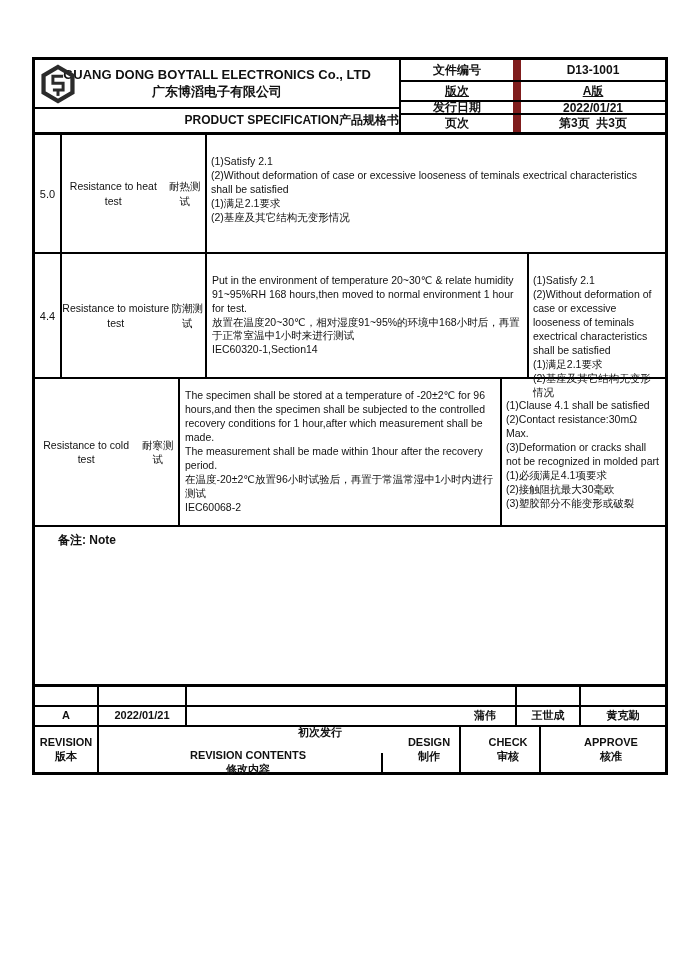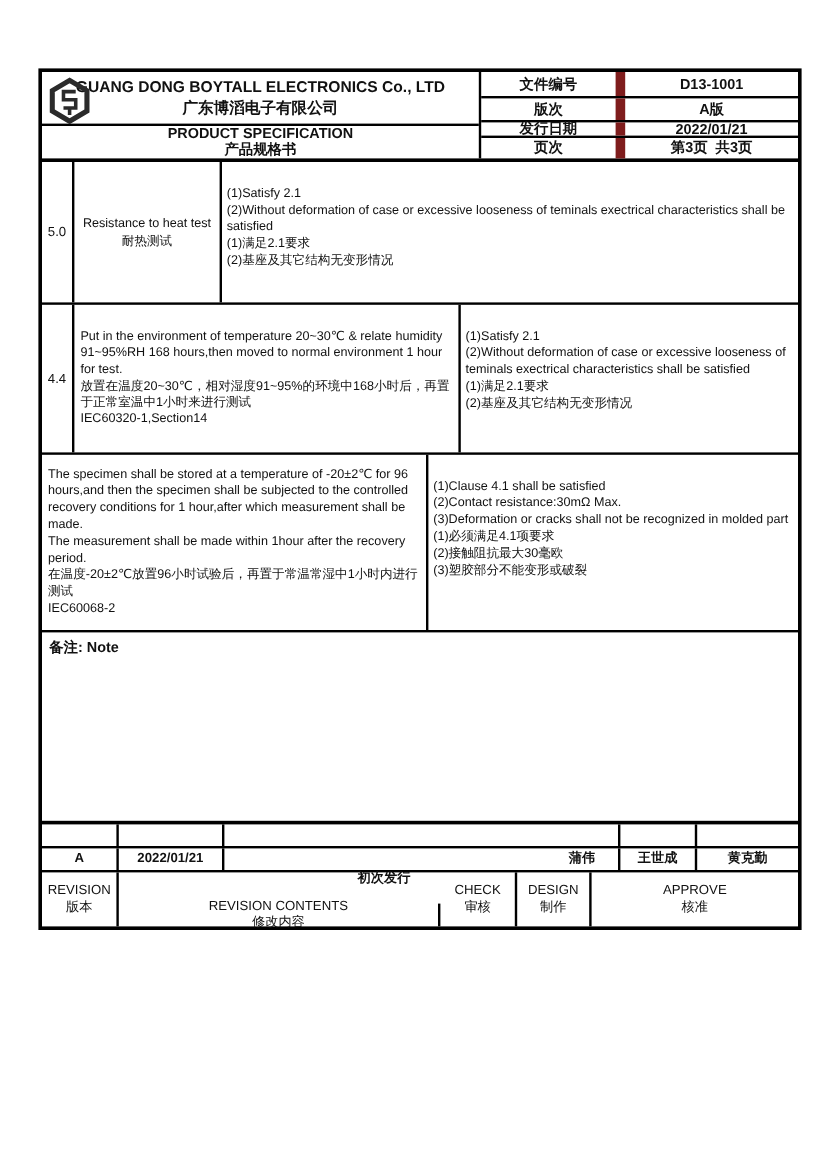--- a/index.html
+++ b/index.html
@@ -15,56 +15,56 @@
   .sheet *{box-sizing:border-box;}
 
   
   .hdr{display:flex;height:75px;border-bottom:3px solid #000;}
   .hdr-left{width:366px;border-right:2px solid #000;display:flex;flex-direction:column;}
   .company-row{height:49px;border-bottom:2px solid #000;position:relative;
     display:flex;flex-direction:column;justify-content:center;align-items:center;}
   .company-logo{position:absolute;left:6px;top:4px;width:34px;height:40px;}
   .company-en{font-size:13px;font-weight:bold;line-height:1.25;}
   .company-zh{font-size:13px;font-weight:bold;line-height:1.25;}
-  .title-row{flex:1;display:flex;flex-direction:column;justify-content:flex-end;align-items:center;}
+  .title-row{flex:1;display:flex;justify-content:flex-end;align-items:center;}
   .title-en{font-size:12px;font-weight:bold;line-height:1.1;}
   .title-zh{font-size:12px;font-weight:bold;line-height:1.15;}
   .hdr-right{flex:1;display:flex;flex-direction:column;}
   .meta-row{display:flex;align-items:center;}
   .meta-row.r1{height:25px;border-bottom:2px solid #000;}
-  .meta-row.r2{height:22px;border-bottom:2px solid #000;}
+  .meta-row.r2{height:22px;border-bottom:2px solid #000;text-decoration:underline;}
   .meta-row.r3{height:13px;border-bottom:2px solid #000;}
   .meta-row.r4{flex:1;}
   .meta-label{width:120px;border-right:8px solid #7f1d1d;text-align:center;
     font-weight:bold;font-size:12px;align-self:stretch;display:flex;align-items:center;justify-content:center;}
   .meta-value{flex:1;text-align:center;font-weight:bold;font-size:12px;white-space:pre;}
 
   
   .test-row{display:flex;border-bottom:2px solid #000;}
   .test-row.h1{height:119px;}
   .test-row.h2{height:125px;}
   .test-row.h3{height:146px;border-bottom:none;}
   .body-block{border-bottom:2px solid #000;}
   .c-id{width:27px;border-right:2px solid #000;display:flex;align-items:center;justify-content:center;
     font-size:11px;}
-  .c-name{width:123px;border-right:2px solid #000;display:flex;flex-direction:column;
+  .c-name{width:145px;border-right:2px solid #000;display:flex;flex-direction:row;
     align-items:center;justify-content:center;text-align:center;font-size:10.5px;line-height:1.35;}
   .c-desc{width:322px;border-right:2px solid #000;display:flex;align-items:center;
     padding:3px 5px;font-size:10.5px;line-height:1.33;white-space:pre-line;}
   .c-crit{flex:1;padding:20px 4px;font-size:10.5px;line-height:1.33;white-space:pre-line;}
 
   
-  .note{height:160px;border-bottom:3px solid #000;padding:3px 6px;}
+  .note{height:160px;border-bottom:3px solid #000;padding:3px 23px;}
   .note-label{font-weight:bold;font-size:12px;}
 
   
   .rev-row{display:flex;}
   .rev-row.empty{height:20px;border-bottom:2px solid #000;}
   .rev-row.entry{height:20px;border-bottom:2px solid #000;font-weight:bold;}
-  .rev-row.head{height:45px;font-weight:normal;}
+  .rev-row.head{height:45px;font-weight:bold;gap:16px;}
   .rev-cell{display:flex;align-items:center;justify-content:center;text-align:center;
     font-size:11px;line-height:1.2;white-space:pre-line;border-right:2px solid #000;}
   .rev-cell:last-child{border-right:none;}
   .rc-rev{width:64px;}
   .rc-date{width:88px;}
   .rc-cont{width:268px;margin-top:26px;}
   .rc-design{width:62px;}
   .rc-check{width:64px;}
   .rc-approve{flex:1;}
 </style>
@@ -118,32 +118,40 @@
           <div>耐热测试</div>
         </div>
         <div class="c-crit">(1)Satisfy 2.1
 (2)Without deformation of case or excessive looseness of teminals exectrical characteristics shall be satisfied
 (1)满足2.1要求
 (2)基座及其它结构无变形情况</div>
       </div>
 
       <div class="test-row h2">
         <div class="c-id">4.4</div>
+        <div class="c-name">
+          <div>Resistance to moisture test</div>
+          <div>防潮测试</div>
+        </div>
         <div class="c-desc">
           <div>Put in the environment of temperature 20~30℃ &amp; relate humidity 91~95%RH 168 hours,then moved to normal environment 1 hour for test.
 放置在温度20~30℃，相对湿度91~95%的环境中168小时后，再置于正常室温中1小时来进行测试
 IEC60320-1,Section14</div>
         </div>
         <div class="c-crit">(1)Satisfy 2.1
 (2)Without deformation of case or excessive looseness of teminals exectrical characteristics shall be satisfied
 (1)满足2.1要求
 (2)基座及其它结构无变形情况</div>
       </div>
 
       <div class="test-row h3">
+        <div class="c-name">
+          <div>Resistance to cold test</div>
+          <div>耐寒测试</div>
+        </div>
         <div class="c-desc">
           <div>The specimen shall be stored at a temperature of -20±2℃ for 96 hours,and then the specimen shall be subjected to the controlled recovery conditions for 1 hour,after which measurement shall be made.
 The measurement shall be made within 1hour after the recovery period.
 在温度-20±2℃放置96小时试验后，再置于常温常湿中1小时内进行测试
 IEC60068-2</div>
         </div>
         <div class="c-crit">(1)Clause 4.1 shall be satisfied
 (2)Contact resistance:30mΩ Max.
 (3)Deformation or cracks shall not be recognized in molded part
 (1)必须满足4.1项要求
@@ -171,23 +179,23 @@
         <div class="rev-cell rc-cont">初次发行</div>
         <div class="rev-cell rc-design">蒲伟</div>
         <div class="rev-cell rc-check">王世成</div>
         <div class="rev-cell rc-approve">黄克勤</div>
       </div>
       <div class="rev-row head">
         <div class="rev-cell rc-rev">REVISION
 版本</div>
         <div class="rev-cell rc-cont">REVISION CONTENTS
 修改内容</div>
+        <div class="rev-cell rc-design">DESIGN
+制作</div>
         <div class="rev-cell rc-check">CHECK
 审核</div>
-        <div class="rev-cell rc-design">DESIGN
-制作</div>
         <div class="rev-cell rc-approve">APPROVE
 核准</div>
       </div>
     </div>
 
   </div>
 </div>
 
 </body></html>

